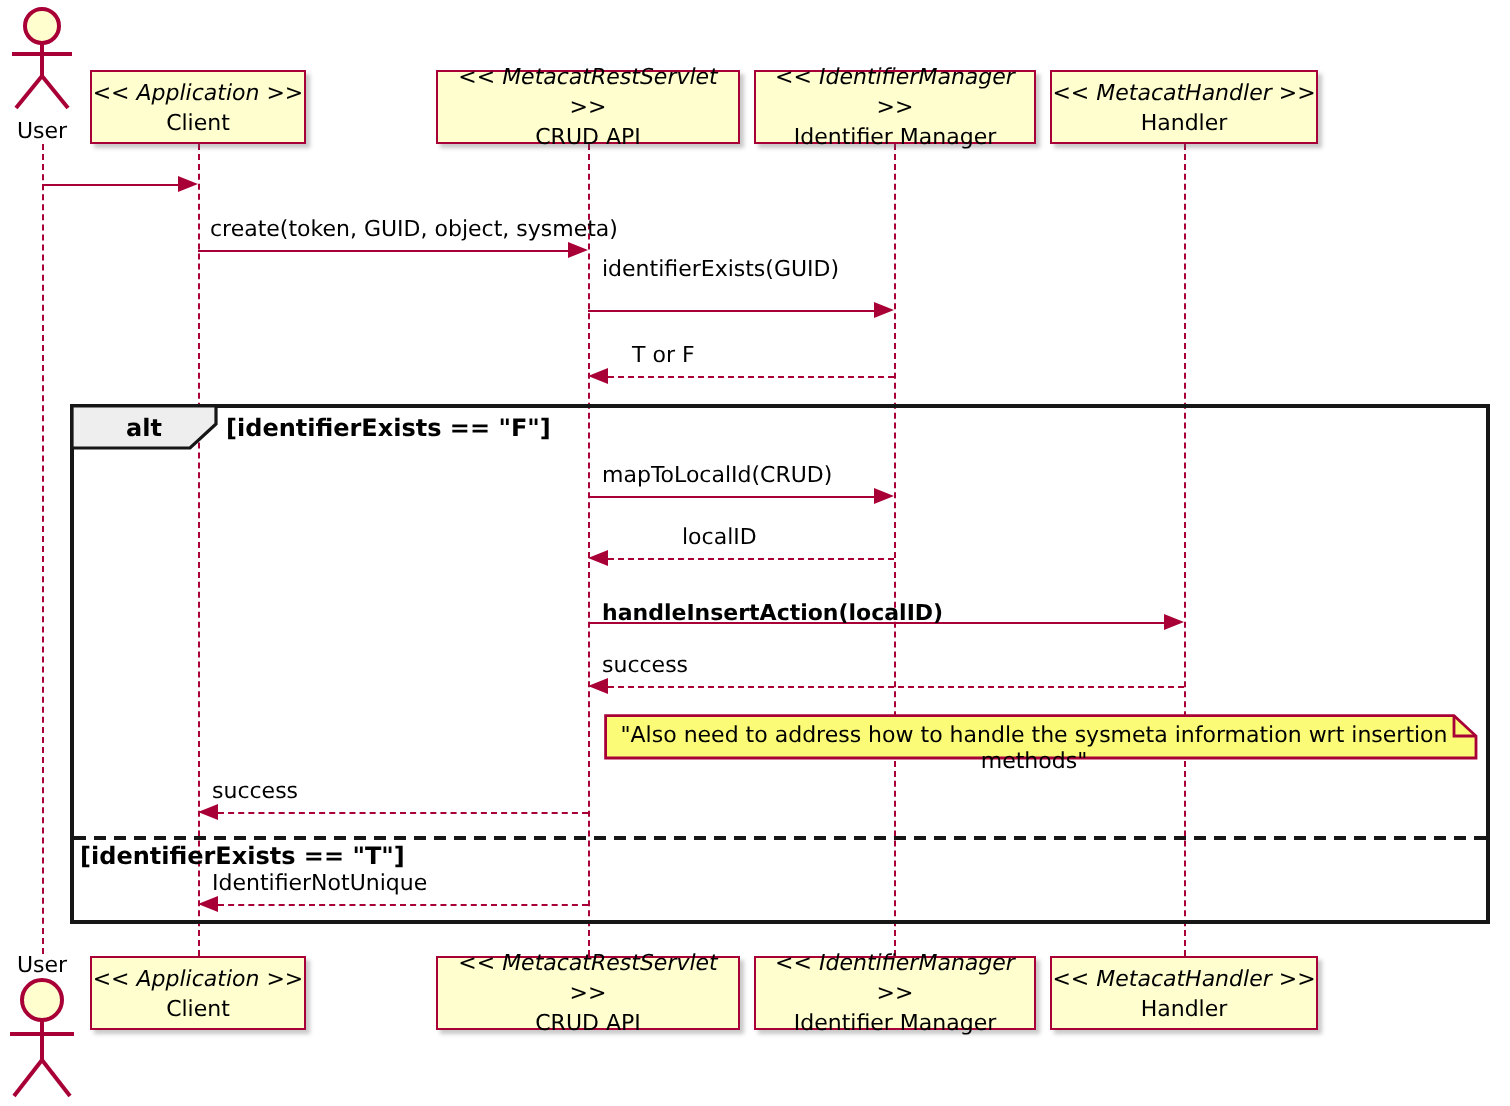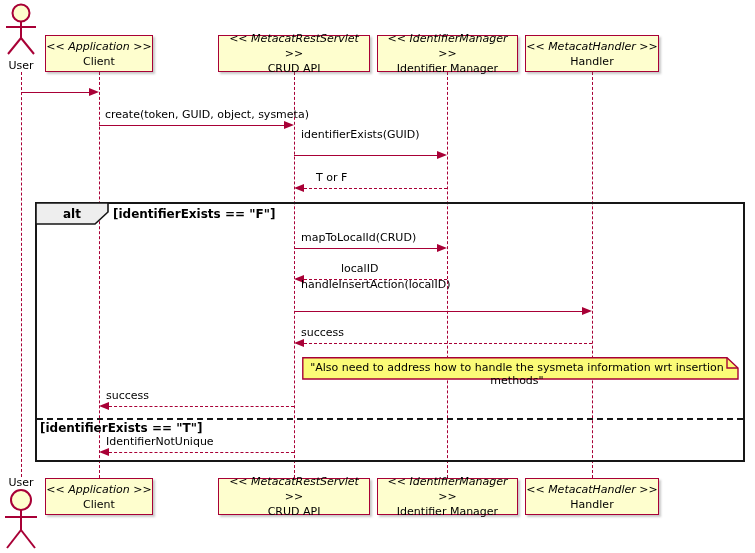--- a/index.html
+++ b/index.html
@@ -112,21 +112,21 @@
     <div class="ah right" style="left:437px;top:244px;"></div>
   </div>
 
   <div>
     <div class="msg-label" style="left:301px;top:262px;margin-left:40px;">localID</div>
     <div class="mline dashedl" style="left:304px;top:279px;width:143px;"></div>
     <div class="ah left" style="left:294px;top:275px;"></div>
   </div>
 
   <div>
-    <div class="msg-label" style="left:301px;top:278px;">handleInsertAction(localID)</div>
+    <div class="msg-label" style="left:301px;top:300px;font-weight:bold;">handleInsertAction(localID)</div>
     <div class="mline solid" style="left:294px;top:311px;width:290px;"></div>
     <div class="ah right" style="left:582px;top:307px;"></div>
   </div>
 
   <div>
     <div class="msg-label" style="left:301px;top:326px;">success</div>
     <div class="mline dashedl" style="left:304px;top:343px;width:288px;"></div>
     <div class="ah left" style="left:294px;top:339px;"></div>
   </div>
 

